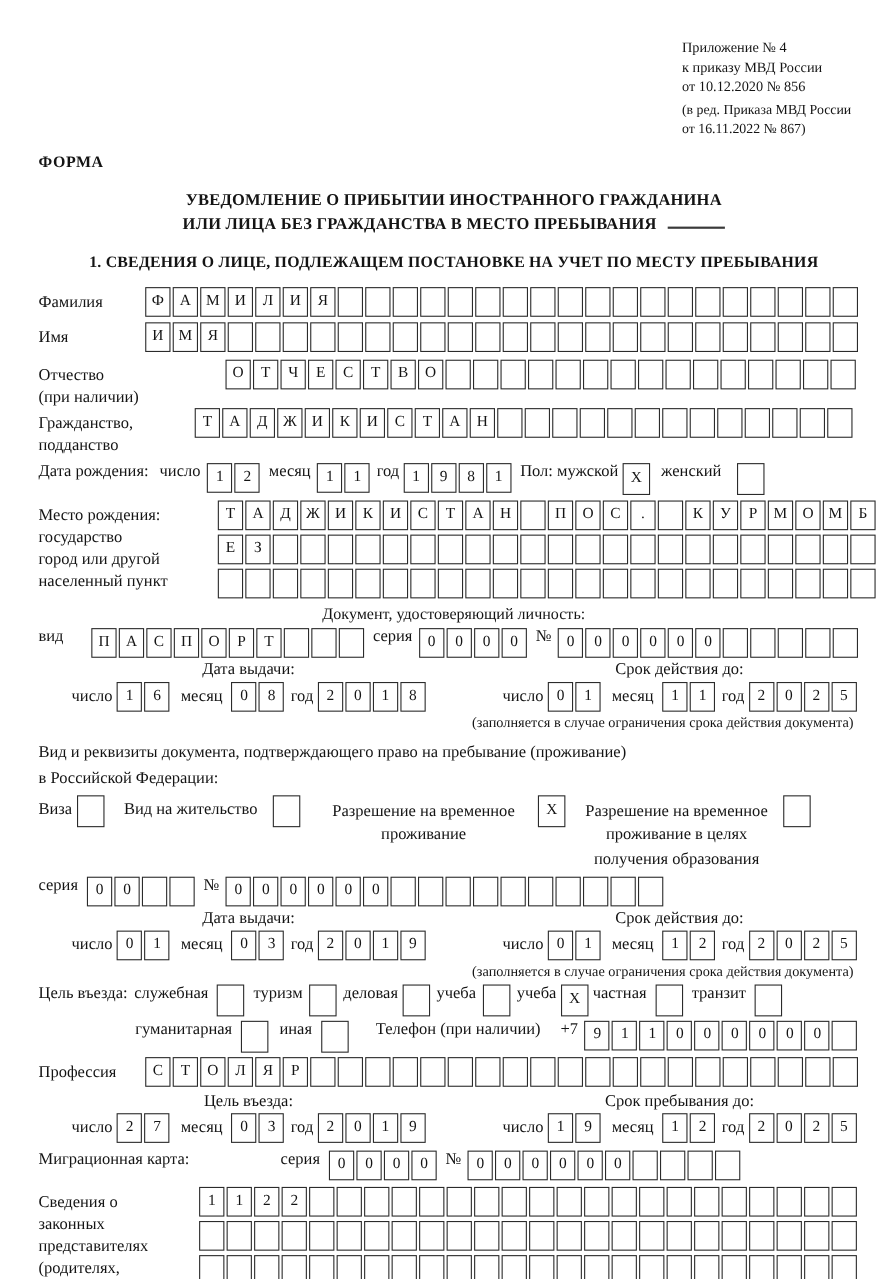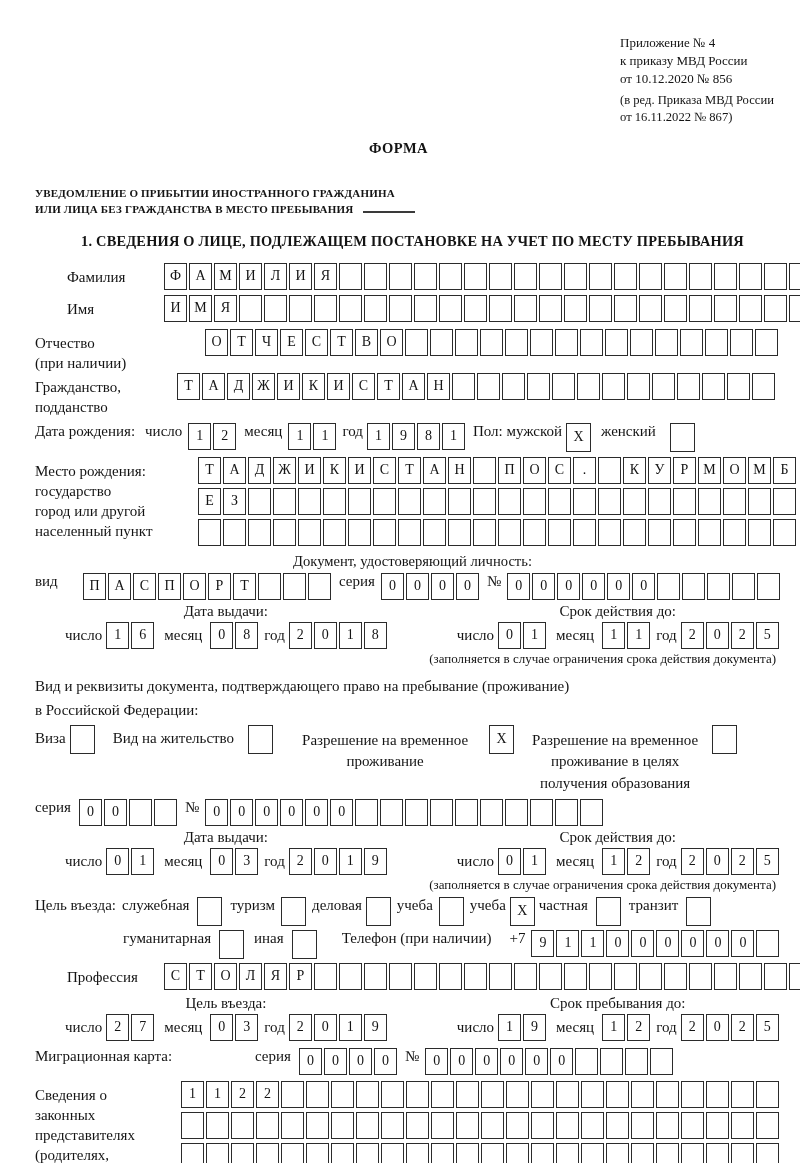--- a/index.html
+++ b/index.html
@@ -3,30 +3,30 @@
 <meta charset="utf-8">
 <style>
   html,body{margin:0;padding:0;}
   body{width:800px;height:1163px;background:#fff;color:#141414;
        font-family:"Liberation Serif","DejaVu Serif",serif;font-size:15px;}
   .page{box-sizing:border-box;width:800px;height:1163px;padding:34px 10px 0 35px;overflow:hidden;position:relative;}
 
   
   .appendix{margin-left:585px;width:176px;font-size:13px;line-height:1.38;}
   .edition{margin-top:4px;font-size:12.6px;}
-  .forma{margin-top:13px;text-align:center;padding-right:28px;font-weight:bold;font-size:14.5px;letter-spacing:.5px;}
-  .title{margin-top:28px;text-align:left;font-weight:bold;font-size:11px;line-height:1.5;letter-spacing:.2px;}
+  .forma{margin-top:13px;text-align:left;padding-right:28px;font-weight:bold;font-size:14.5px;letter-spacing:.5px;}
+  .title{margin-top:14px;text-align:center;font-weight:bold;font-size:15px;line-height:1.5;letter-spacing:.2px;}
   .blank{display:inline-block;width:52px;border-bottom:2.4px solid #3a3a3a;margin-left:10px;}
   .sec-heading{margin-top:15px;text-align:center;font-weight:bold;font-size:14.4px;letter-spacing:.2px;}
 
   
   .frow{display:flex;align-items:flex-start;}
   .crow{display:flex;align-items:flex-start;}
   .flabel{flex:0 0 auto;padding-top:4px;line-height:1.34;}
-  .w97{width:97px;margin-left:32px;} .w142{width:142px;} .w170{width:170px;} .w163{width:163px;} .w146{width:146px;}
+  .w97{width:97px;} .w142{width:142px;} .w170{width:170px;} .w163{width:163px;} .w146{width:146px;}
   .boxrow{display:flex;gap:2px;flex:0 0 auto;}
   .box{box-sizing:border-box;flex:0 0 23px;width:23px;height:27px;border:1.6px solid #2b2b2b;
        text-align:center;line-height:23px;font-size:14px;background:#fff;}
   .cb{flex:0 0 25px;width:25px;height:29px;line-height:25px;}
   .stack > .boxrow{margin-bottom:4px;}
   .lbl{white-space:nowrap;}
   .doc-heading{margin-top:3px;text-align:center;font-weight:normal;font-size:14.6px;}
 
   .dategroups{display:flex;margin-top:3px;align-items:flex-start;}
   .dgroup{}

